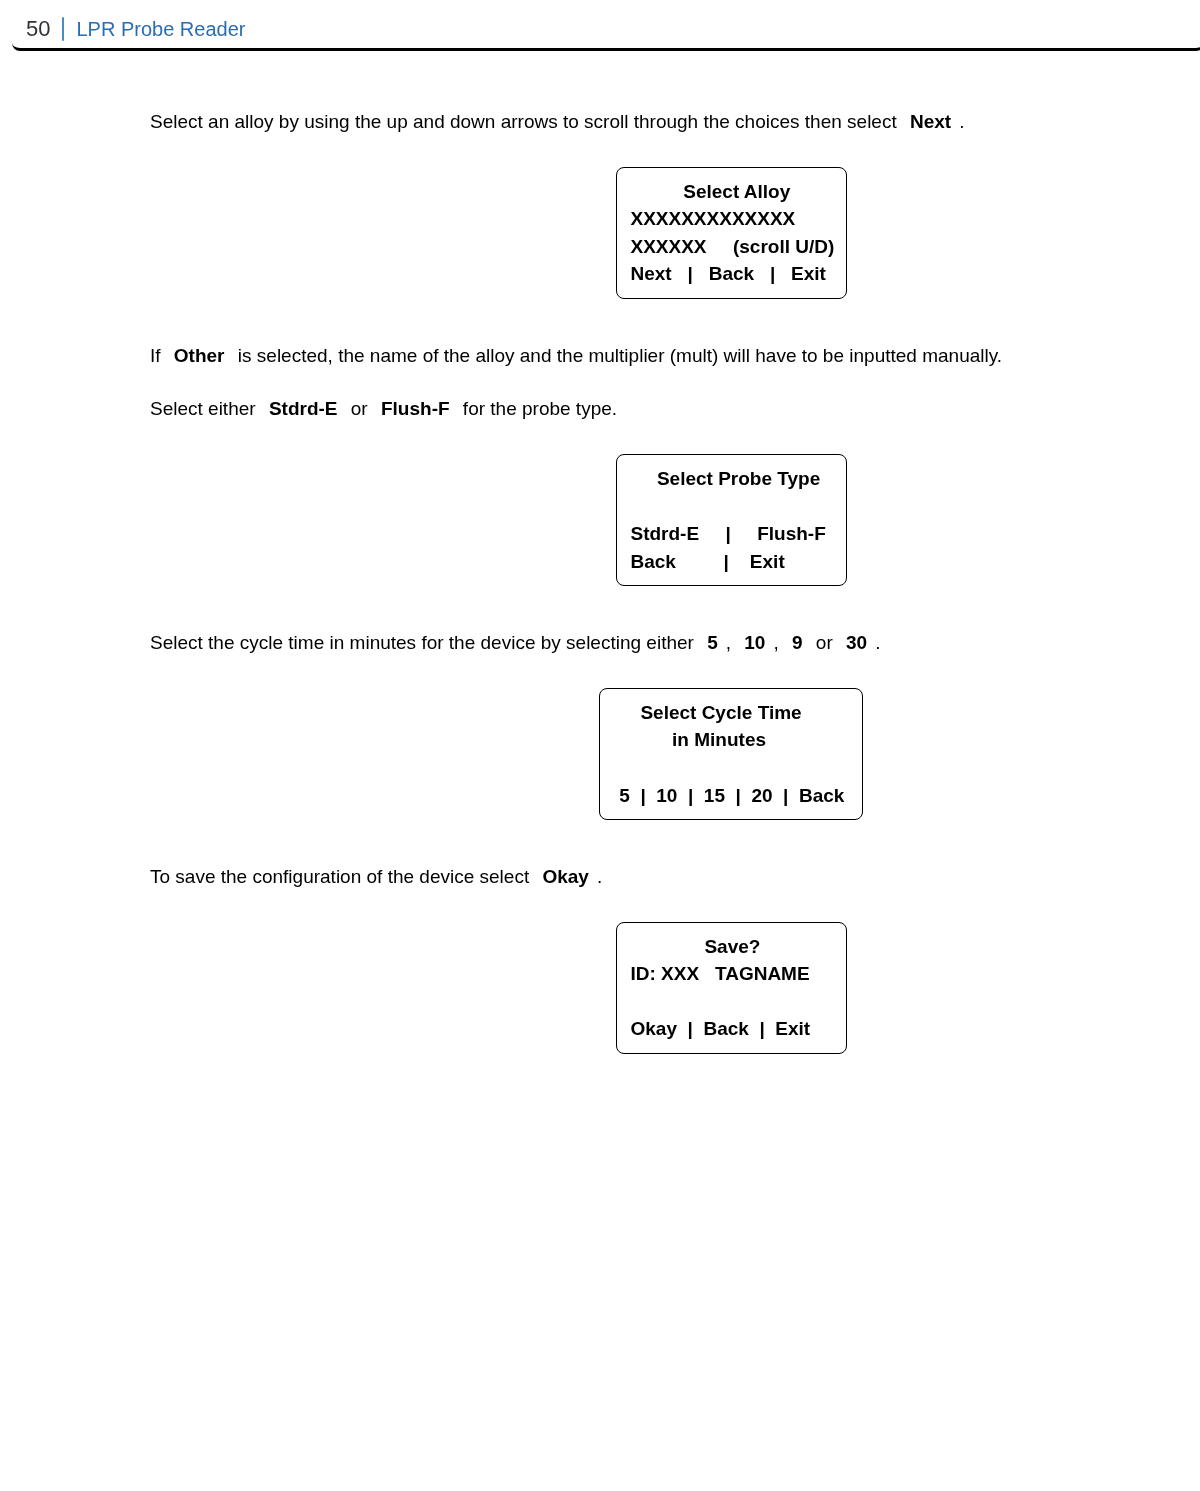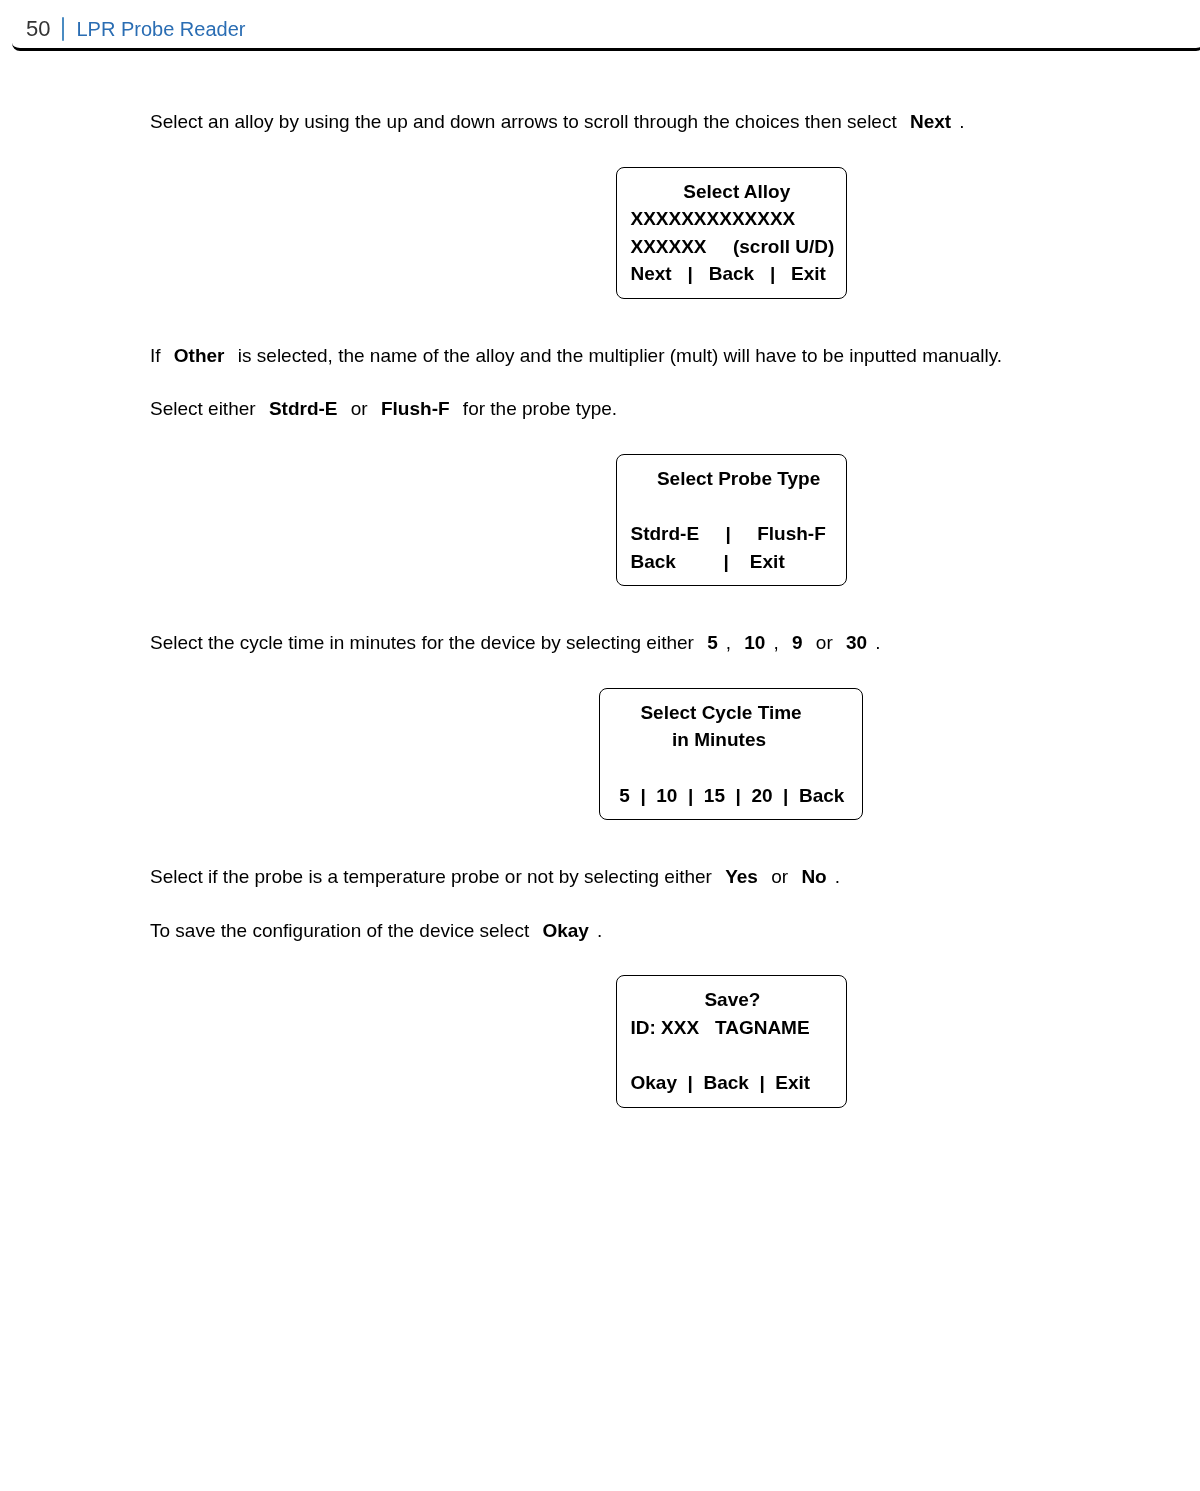--- a/index.html
+++ b/index.html
@@ -62,23 +62,20 @@
     <span>Select the cycle time in minutes for the device by selecting either </span><span class="bold">5</span><span>, </span><span class="bold">10</span><span>, </span><span class="bold">9</span><span> or </span><span class="bold">30</span><span>.</span>
   </p>
 
   <div class="box-row-center">
     <div class="screen-box w4 box-center">     Select Cycle Time
            in Minutes
 
  5  |  10  |  15  |  20  |  Back</div>
   </div>
 
-  <p class="para">
-    <span>Select if the probe is a temperature probe or not by selecting either </span><span class="bold">Yes</span><span> or </span><span class="bold">No</span><span>.</span>
-  </p>
 
 
   <p class="para">
     <span>To save the configuration of the device select </span><span class="bold">Okay</span><span>.</span>
   </p>
 
   <div class="box-row-center">
     <div class="screen-box w1 box-center">              Save?
 ID: XXX   TAGNAME
 

